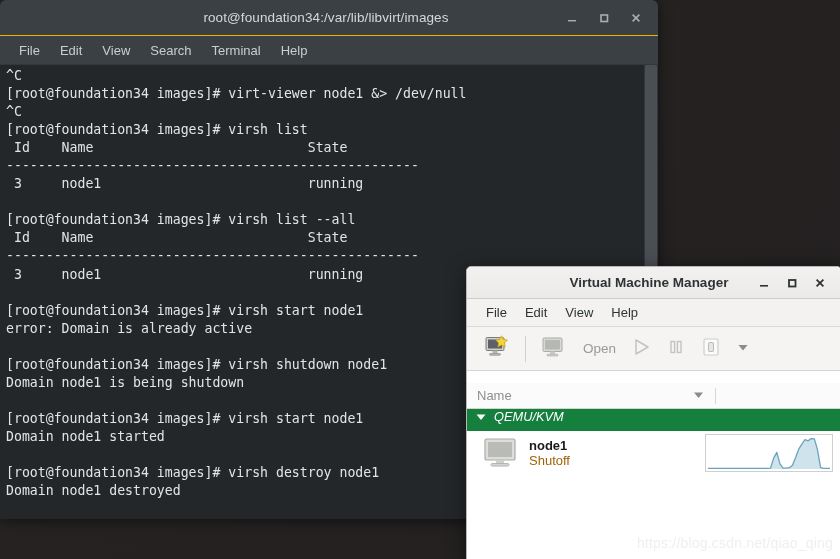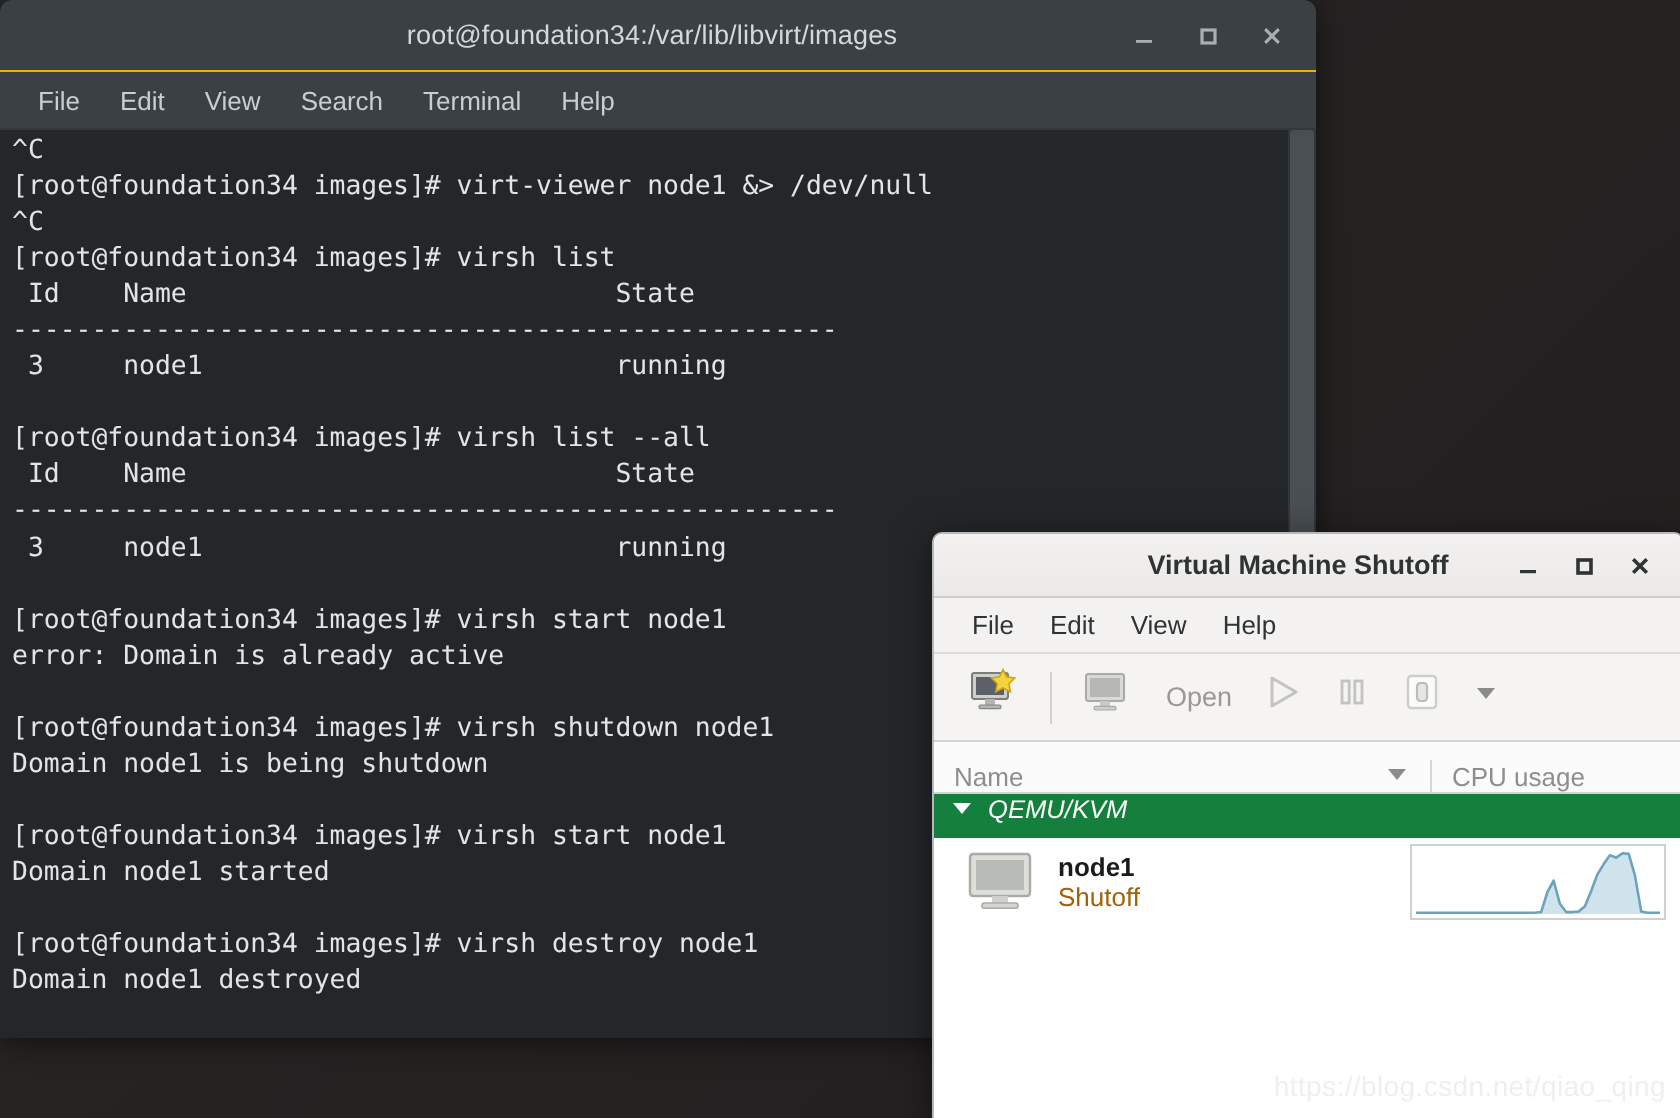--- a/index.html
+++ b/index.html
@@ -222,22 +222,23 @@
     font-size: 13.5px;
     color: #9a9996;
   }
   .tb-disabled { opacity: 1; }
 
   #vmm-colheader {
     height: 25px;
     background: #fbfbfb;
     border-bottom: 1px solid #d6d4d1;
     display: flex;
-    align-items: flex-end;
+    align-items: center;
     flex: none;
+    margin-top: 12px;
   }
   .colhdr {
     display: flex;
     align-items: center;
     font-size: 13px;
     color: #8e8e8b;
     padding-left: 10px;
     position: relative;
   }
   #colhdr-name {
@@ -380,21 +381,21 @@
 
     <div id="terminal-scrollbar">
       <div id="terminal-scroll-thumb"></div>
     </div>
   </div>
 </div>
 
 <div id="vmm-window">
 
   <div id="vmm-titlebar">
-    <div id="vmm-title">Virtual Machine Shutoff</div>
+    <div id="vmm-title">Virtual Machine Manager</div>
     <div class="vmm-wbtns">
       <div class="vmm-wbtn">
         <svg width="14" height="14" viewBox="0 0 14 14">
             <rect x="3" y="9" width="8" height="1.6" fill="#2e3436"></rect>
           </svg>
       </div>
       <div class="vmm-wbtn">
         <svg width="14" height="14" viewBox="0 0 14 14">
             <rect x="4" y="4" width="6.5" height="6.5" fill="none" stroke="#2e3436" stroke-width="1.8"></rect>
           </svg>
@@ -478,23 +479,20 @@
   </div>
 
   <div id="vmm-colheader">
     <div class="colhdr" id="colhdr-name">
       <span>Name</span>
       <span>
         <svg width="13" height="13" viewBox="0 0 13 13">
             <polygon points="2,4.5 11,4.5 6.5,10" fill="#8b8b88"></polygon>
           </svg>
       </span>
-    </div>
-    <div class="colhdr" id="colhdr-cpu">
-      <span>CPU usage</span>
     </div>
   </div>
 
   <div id="vmm-list">
 
     <div id="group-row">
       <span>
         <svg width="12" height="12" viewBox="0 0 12 12">
             <polygon points="1.5,3.5 10.5,3.5 6,9" fill="#ffffff"></polygon>
           </svg>

